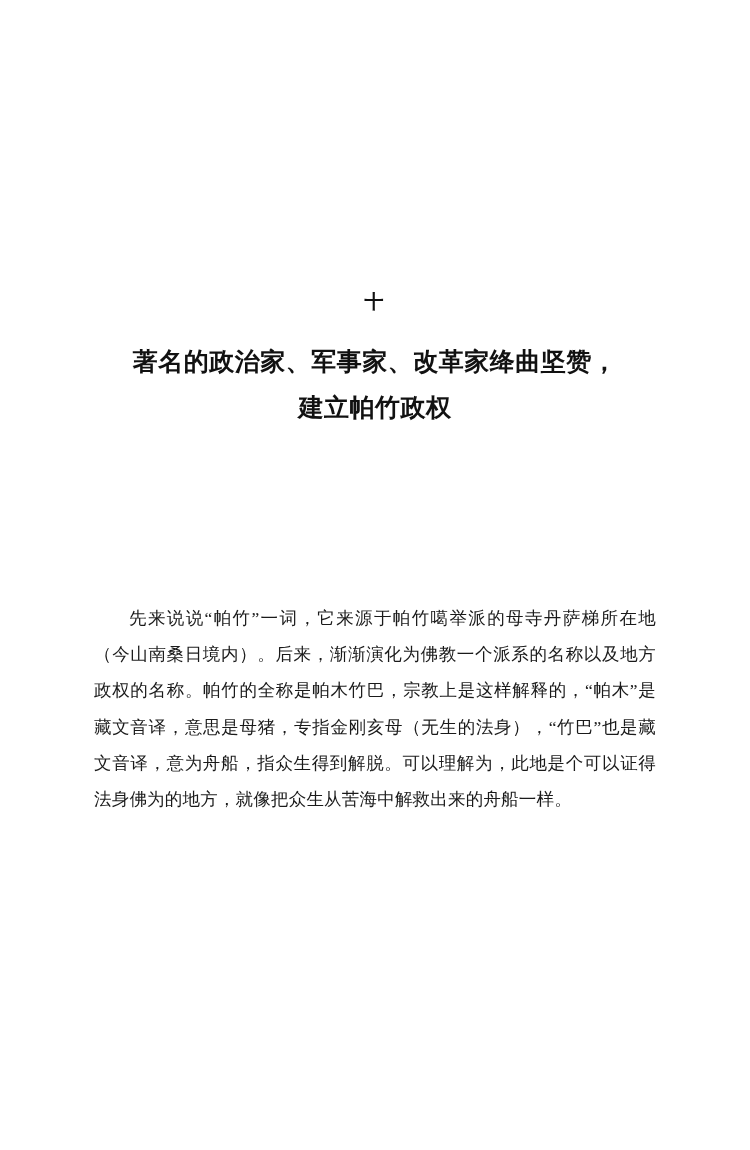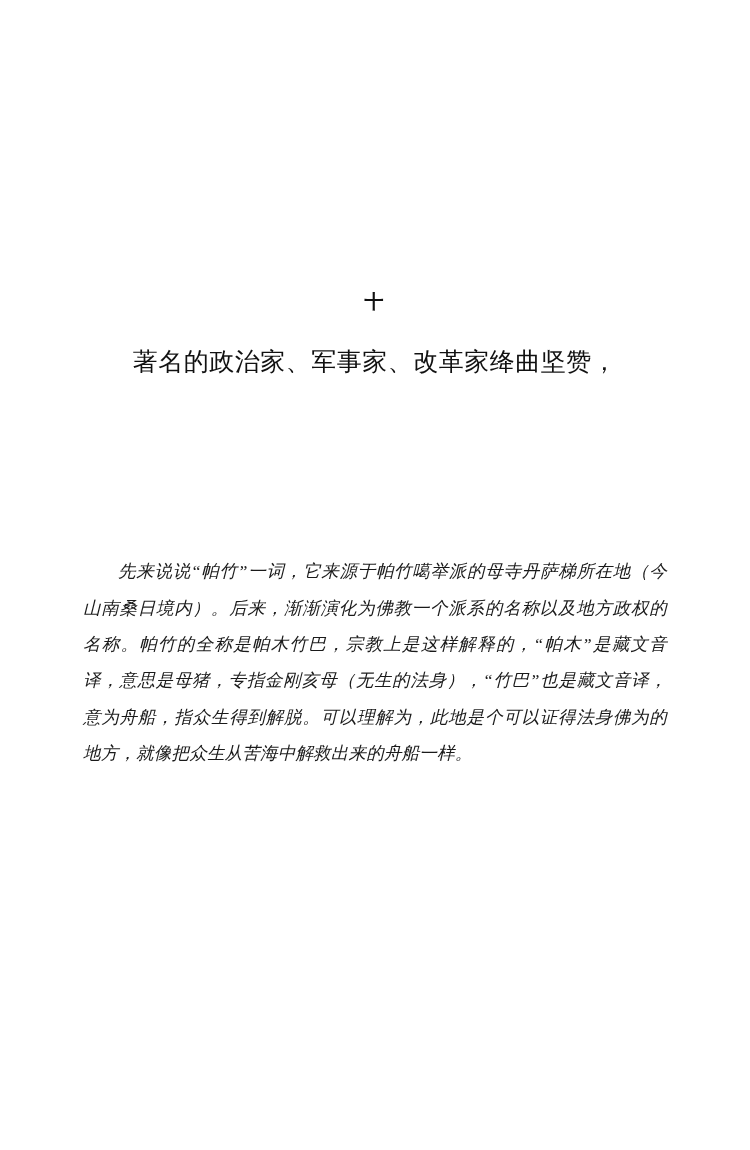--- a/index.html
+++ b/index.html
@@ -28,54 +28,54 @@
     font-size: 19px;
     font-weight: bold;
     letter-spacing: 2px;
     color: #111;
     line-height: 1;
   }
   .chapter-title {
     margin-top: 28px;
     text-align: center;
     font-size: 25px;
-    font-weight: normal;
+    font-weight: bold;
     line-height: 1.85;
     letter-spacing: 0.5px;
     color: #111;
   }
   .chapter-title .line {
     display: block;
   }
   .body-block {
     margin-top: 168px;
   }
   .para {
     font-size: 17.5px;
     line-height: 2.08;
     text-align: justify;
     text-justify: inter-ideograph;
     text-indent: 2em;
-    margin: 5px;
+    margin: 16px;
     color: #1a1a1a;
     letter-spacing: 0.2px;
-    font-style: italic;
   }
   .para + .para {
     margin-top: 0;
   }
 </style>
 </head>
 <body>
 
 <div class="page">
 
   <div class="chapter-number">十</div>
 
   <h1 class="chapter-title">
     <span class="line">著名的政治家、军事家、改革家绛曲坚赞，</span>
+    <span class="line">建立帕竹政权</span>
   </h1>
 
   <div class="body-block">
     <p class="para">先来说说“帕竹”一词，它来源于帕竹噶举派的母寺丹萨梯所在地（今山南桑日境内）。后来，渐渐演化为佛教一个派系的名称以及地方政权的名称。帕竹的全称是帕木竹巴，宗教上是这样解释的，“帕木”是藏文音译，意思是母猪，专指金刚亥母（无生的法身），“竹巴”也是藏文音译，意为舟船，指众生得到解脱。可以理解为，此地是个可以证得法身佛为的地方，就像把众生从苦海中解救出来的舟船一样。</p>
   </div>
 
 </div>
 
 </body></html>

